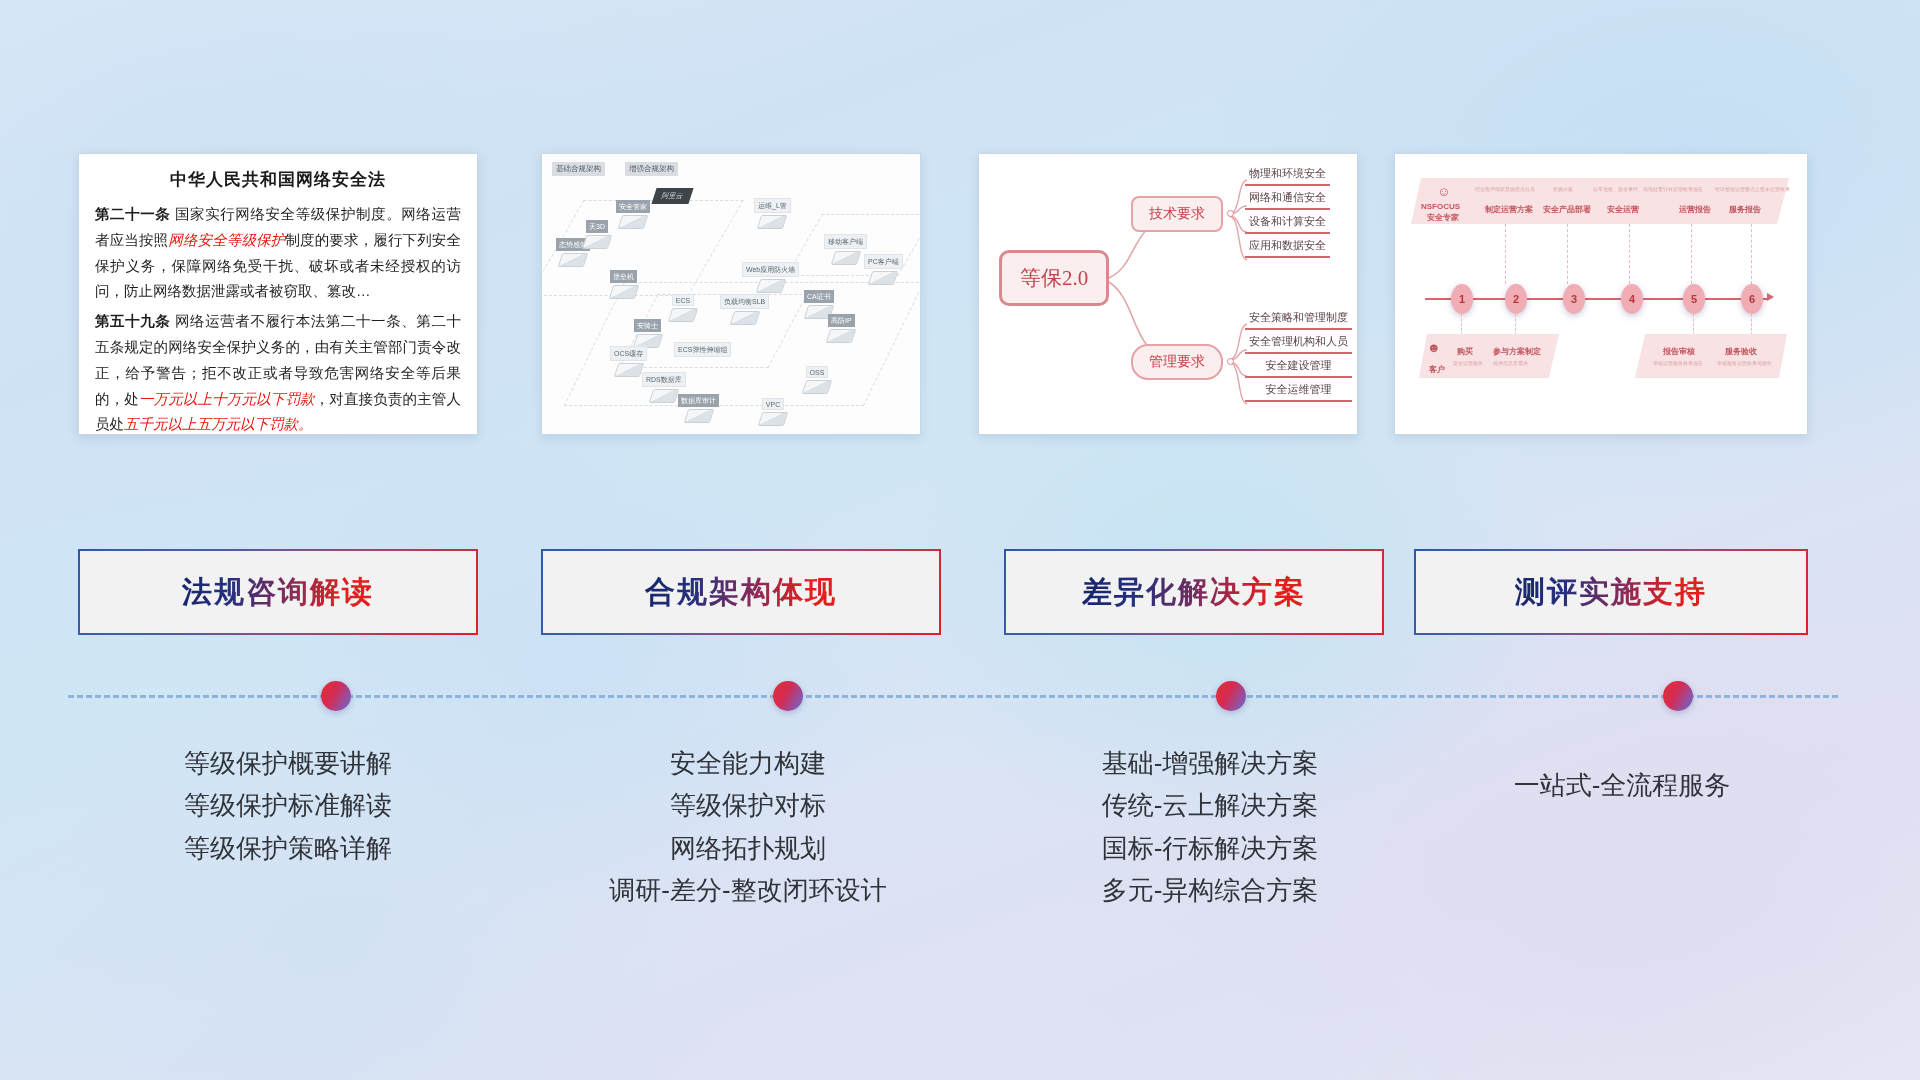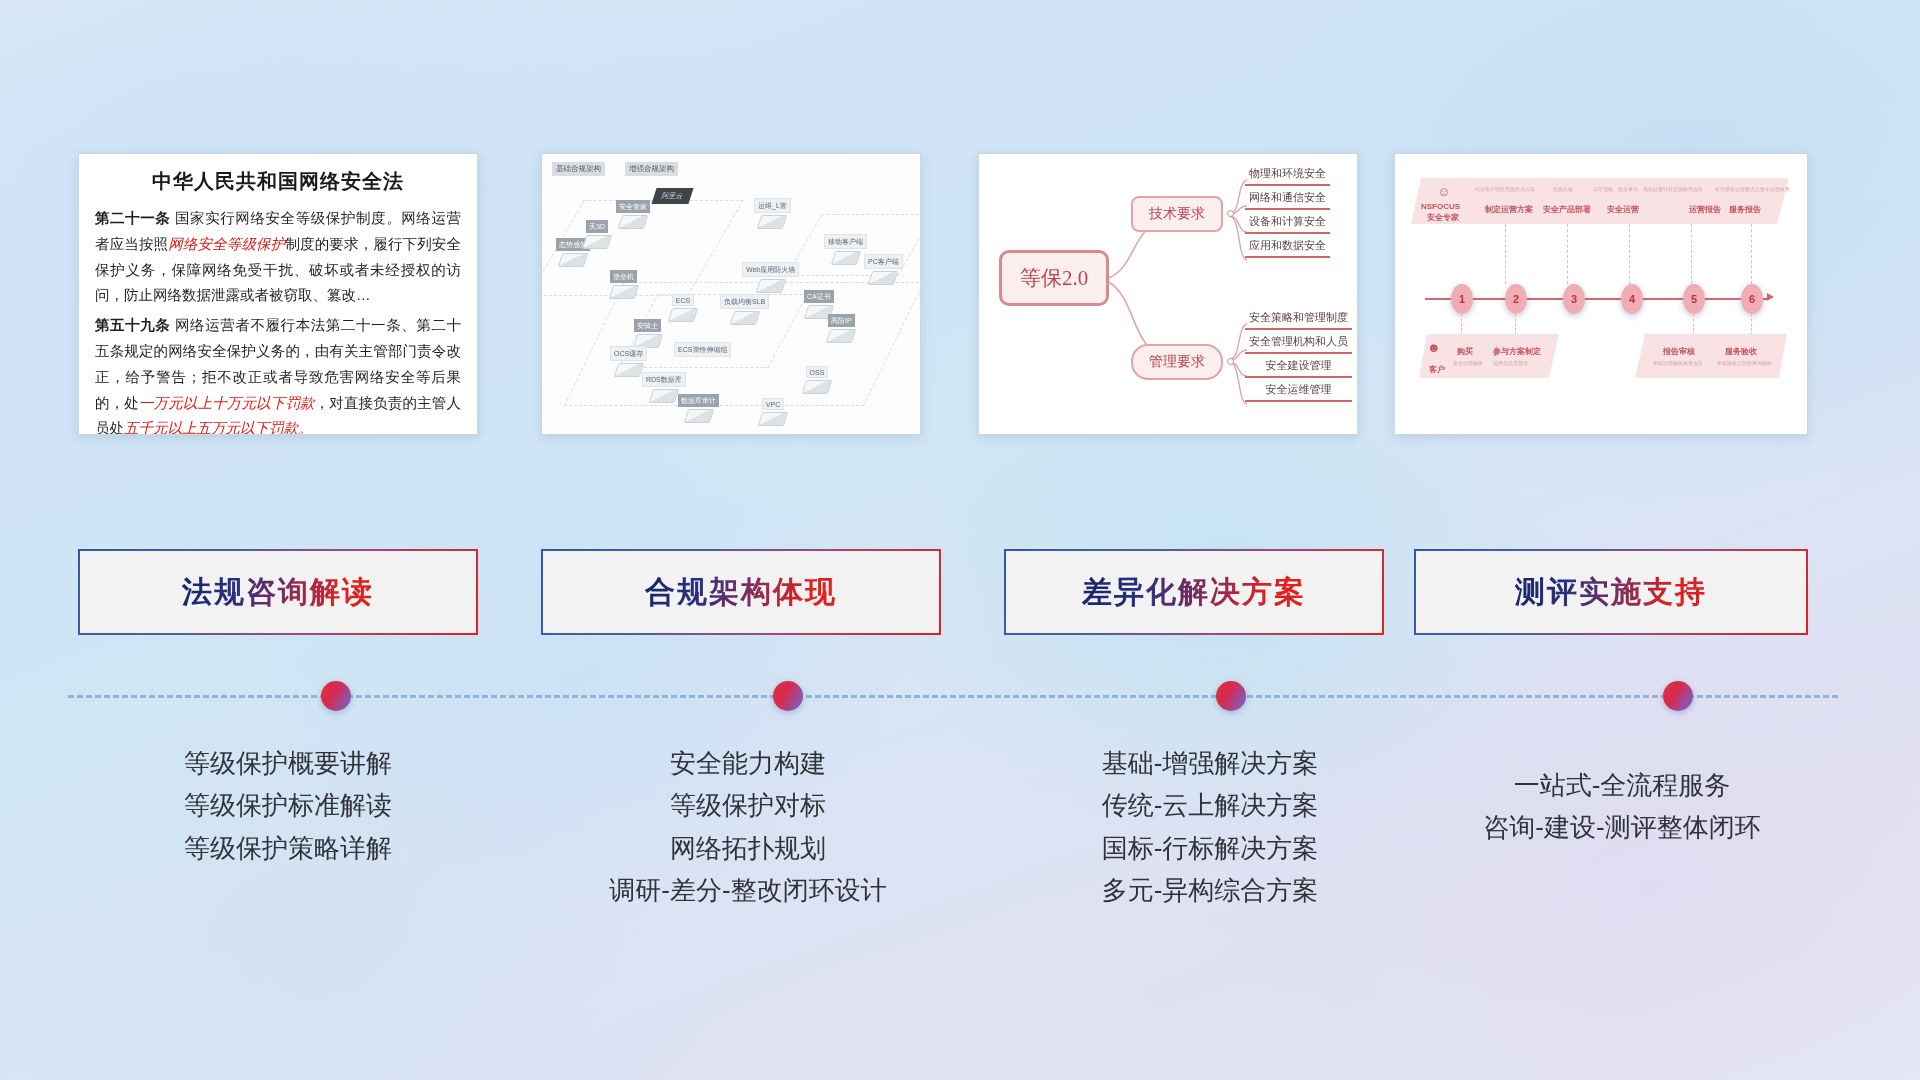--- a/index.html
+++ b/index.html
@@ -31,21 +31,21 @@
     border:1px solid #c8d7e6;box-shadow:0 3px 10px rgba(60,90,130,0.14);
     overflow:hidden;
   }
   .card.c1{left:78px;width:400px;}
   .card.c2{left:541px;width:380px;}
   .card.c3{left:978px;width:380px;}
   .card.c4{left:1394px;width:414px;}
 
   
   .law{padding:14px 16px 8px;}
-  .law h3{font-size:20px;font-weight:bold;text-align:center;color:#1a1a1a;letter-spacing:1px;margin-bottom:11px;}
+  .law h3{font-size:17px;font-weight:bold;text-align:center;color:#1a1a1a;letter-spacing:1px;margin-bottom:11px;}
   .law p{font-size:14.5px;line-height:1.78;color:#1f1f1f;text-align:justify;margin-bottom:4px;}
   .law b{font-weight:bold;}
   .law .rd{color:#e8140c;font-style:italic;}
 
   
   .arch{position:relative;width:100%;height:100%;background:#fdfdfd;}
   .arch .tagrow{position:absolute;top:8px;left:10px;display:flex;gap:20px;}
   .arch .tag{background:#d9dde1;color:#55606b;font-size:7.5px;padding:2px 4px;}
   .arch .node{position:absolute;display:flex;flex-direction:column;align-items:center;}
   .arch .lbl{background:#9aa2ab;color:#fff;font-size:7px;padding:1.5px 3px;white-space:nowrap;}
@@ -309,21 +309,21 @@
         <div class="hd" style="left:26px;top:48px;">NSFOCUS</div>
         <div class="hd" style="left:32px;top:58px;">安全专家</div>
 
         <div class="sub" style="left:80px;top:32px;">结合客户现状及隐患点分具</div>
         <div class="hd" style="left:90px;top:50px;">制定运营方案</div>
         <div class="sub" style="left:158px;top:32px;">实施方案</div>
         <div class="hd" style="left:148px;top:50px;">安全产品部署</div>
         <div class="sub" style="left:198px;top:32px;">日常巡检、安全事件、高危处置</div>
         <div class="hd" style="left:212px;top:50px;">安全运营</div>
         <div class="sub" style="left:268px;top:32px;">针对定期效果报告</div>
-        <div class="hd" style="left:294px;top:50px;">运营报告</div>
+        <div class="hd" style="left:284px;top:50px;">运营报告</div>
         <div class="sub" style="left:320px;top:32px;">给出整份运营要点之整本运营效果</div>
         <div class="hd" style="left:334px;top:50px;">服务报告</div>
 
         <div class="vd" style="left:110px;top:70px;height:60px;"></div>
         <div class="vd" style="left:172px;top:70px;height:60px;"></div>
         <div class="vd" style="left:234px;top:70px;height:60px;"></div>
         <div class="vd" style="left:296px;top:70px;height:60px;"></div>
         <div class="vd" style="left:356px;top:70px;height:60px;"></div>
 
         <div class="axis"></div>
@@ -403,17 +403,16 @@
       <div>调研-差分-整改闭环设计</div>
     </div>
     <div class="col k3">
       <div>基础-增强解决方案</div>
       <div>传统-云上解决方案</div>
       <div>国标-行标解决方案</div>
       <div>多元-异构综合方案</div>
     </div>
     <div class="col k4">
       <div>一站式-全流程服务</div>
-      <div>咨询-建设-测评整体闭环</div>
     </div>
   </div>
 
 </div>
 
 </body></html>

